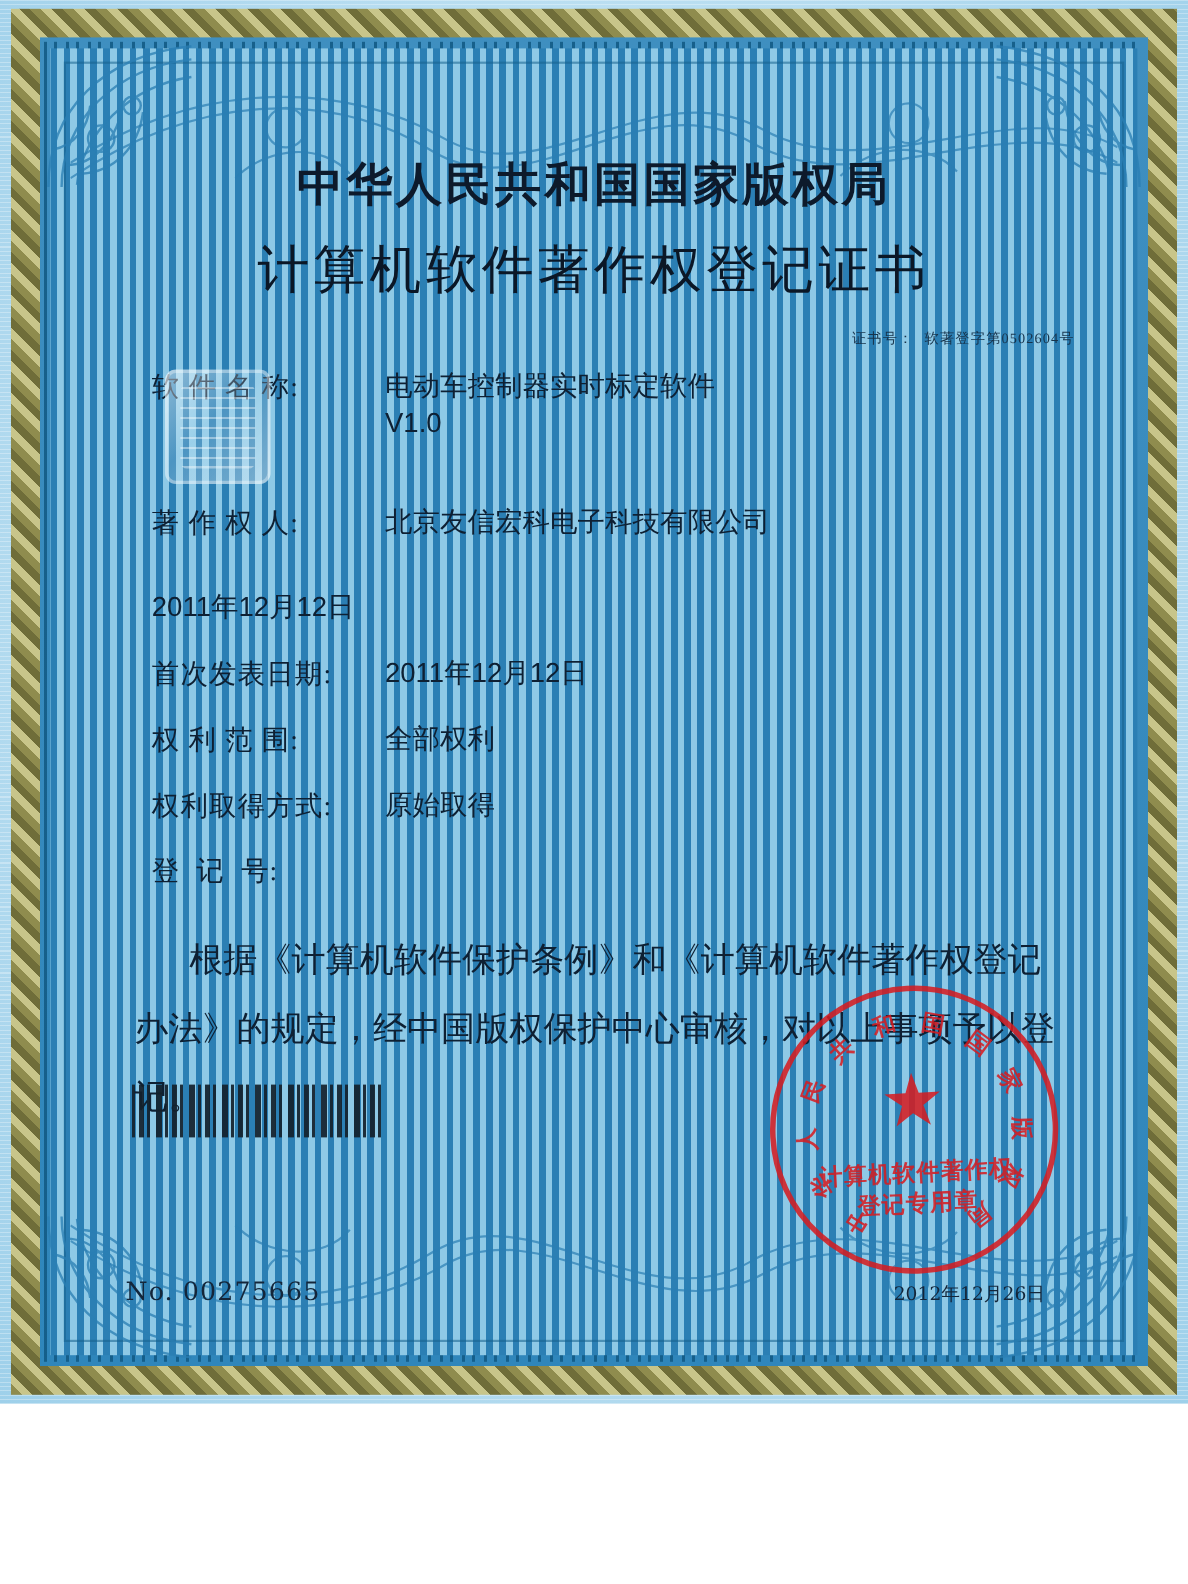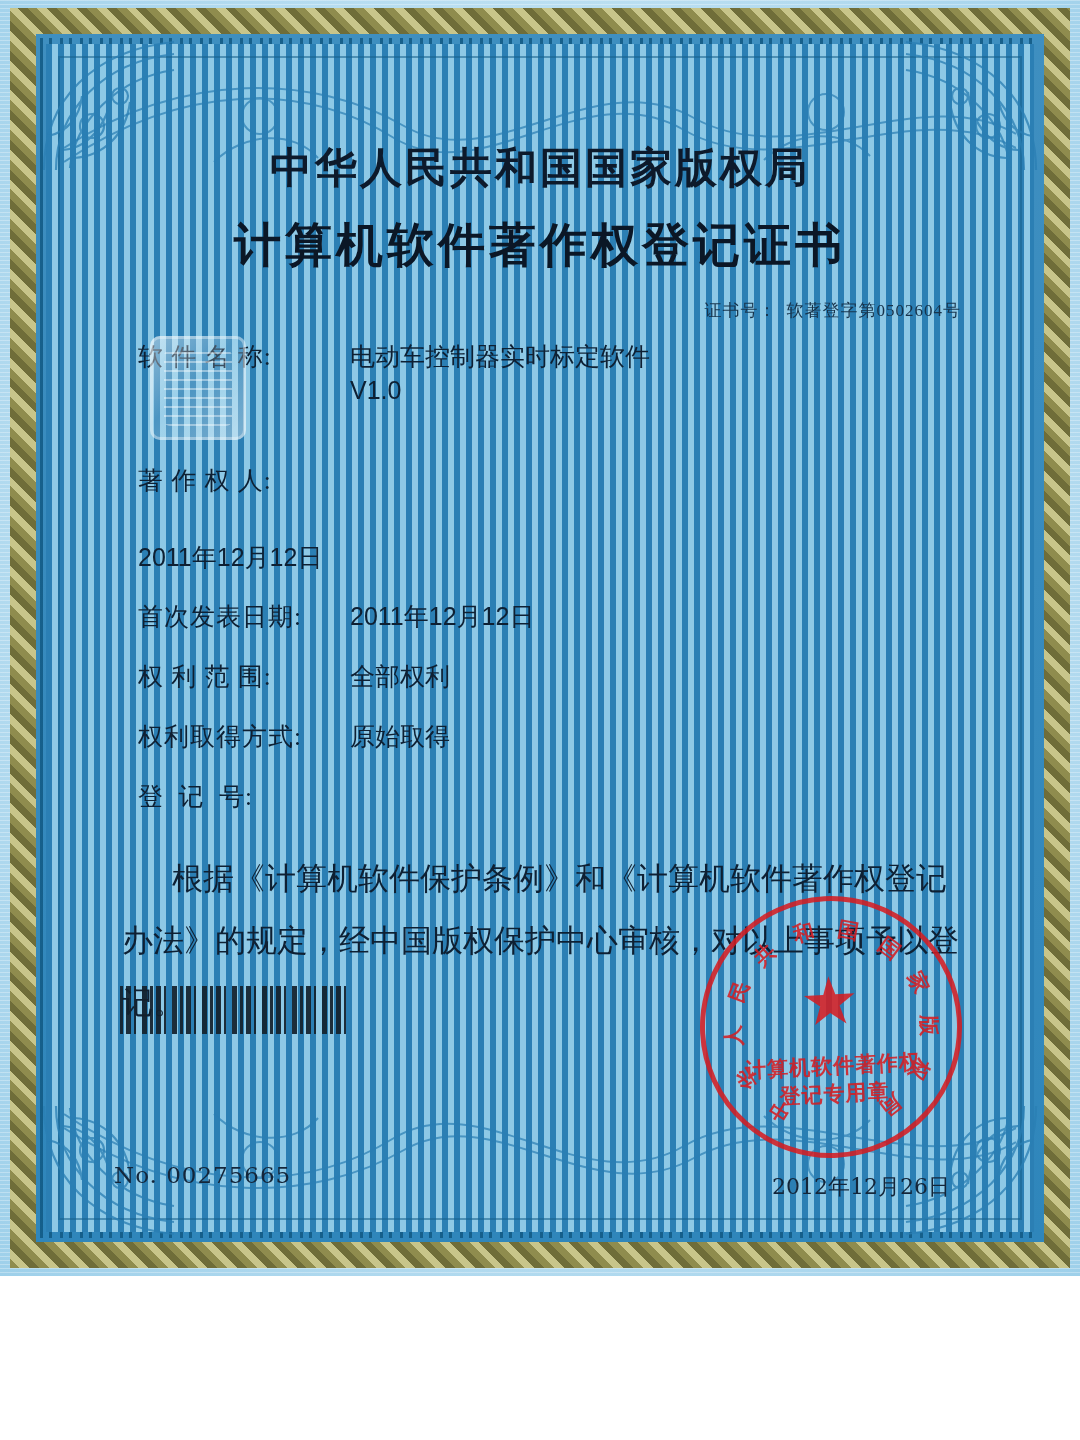--- a/index.html
+++ b/index.html
@@ -135,29 +135,29 @@
     letter-spacing: 3px;
     color: #0d1a2b;
     font-weight: 700;
     font-family: "DejaVu Serif", "Liberation Serif", serif;
   }
   .title-line2 {
     margin-top: 18px;
     font-size: 47px;
     letter-spacing: 4px;
     color: #0b1726;
-    font-weight: 700;
+    font-weight: 400;
     font-family: "DejaVu Serif", "Liberation Serif", serif;
   }
 
   .cert-no {
     margin-top: 22px;
     text-align: right;
-    padding-right: 27px;
-    font-size: 17px;
+    padding-right: 11px;
+    font-size: 13px;
     color: #17334b;
     letter-spacing: 1px;
   }
   .cert-no .label { margin-right: 10px; }
 
   .fields {
     margin-top: 18px;
     padding-left: 46px;
   }
   .field-row {
@@ -275,22 +275,22 @@
     font-weight: 700;
     letter-spacing: 1px;
     font-family: "DejaVu Serif", "Liberation Serif", serif;
   }
   .seal .seal-line1 { top: 60%; }
   .seal .seal-line2 { top: 71%; }
 
   .seal-date {
     position: absolute;
     right: 130px;
-    bottom: 74px;
-    font-size: 22px;
+    bottom: 88px;
+    font-size: 17px;
     color: #14263a;
     font-family: "DejaVu Serif", "Liberation Serif", serif;
   }
 
   .doc-no {
     position: absolute;
     left: 114px;
     bottom: 88px;
     font-size: 23px;
     color: #14263a;
@@ -406,20 +406,21 @@
     <div class="holo"></div>
 
     <div class="fields">
       <div class="field-row spaced-1">
         <div class="field-label">软 件 名 称:</div>
         <div class="field-value">电动车控制器实时标定软件
 V1.0</div>
       </div>
       <div class="field-row spaced-2">
         <div class="field-label">著 作 权 人:</div>
+        <div class="field-value">北京友信宏科电子科技有限公司</div>
       </div>
       <div class="field-row">
         <div class="field-value">2011年12月12日</div>
       </div>
       <div class="field-row">
         <div class="field-label">首次发表日期:</div>
         <div class="field-value">2011年12月12日</div>
       </div>
       <div class="field-row">
         <div class="field-label">权 利 范 围:</div>

